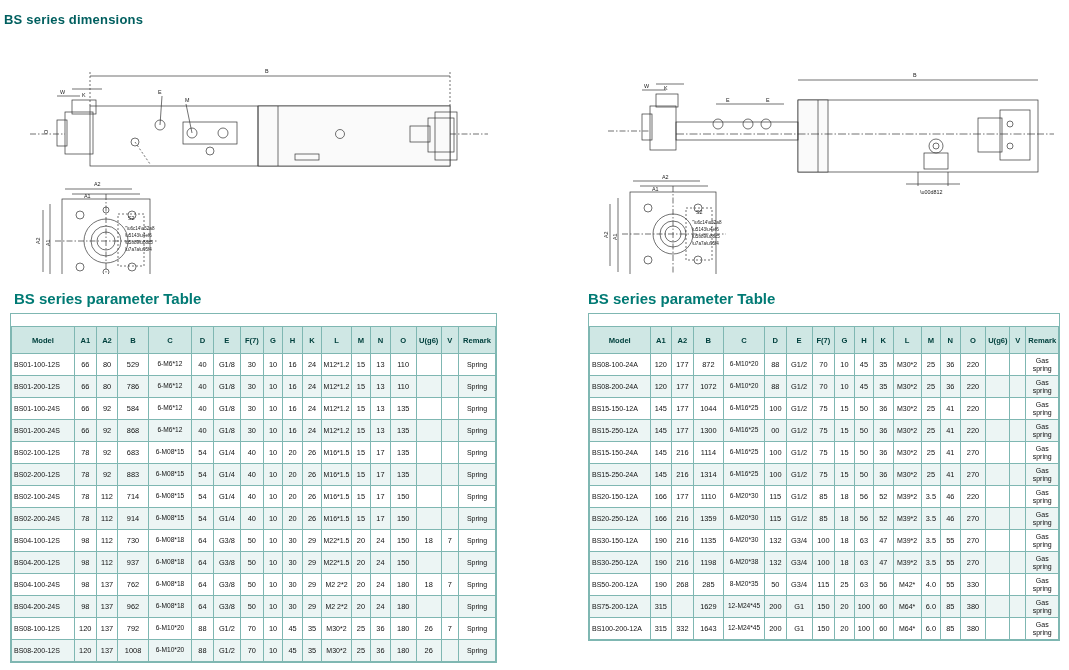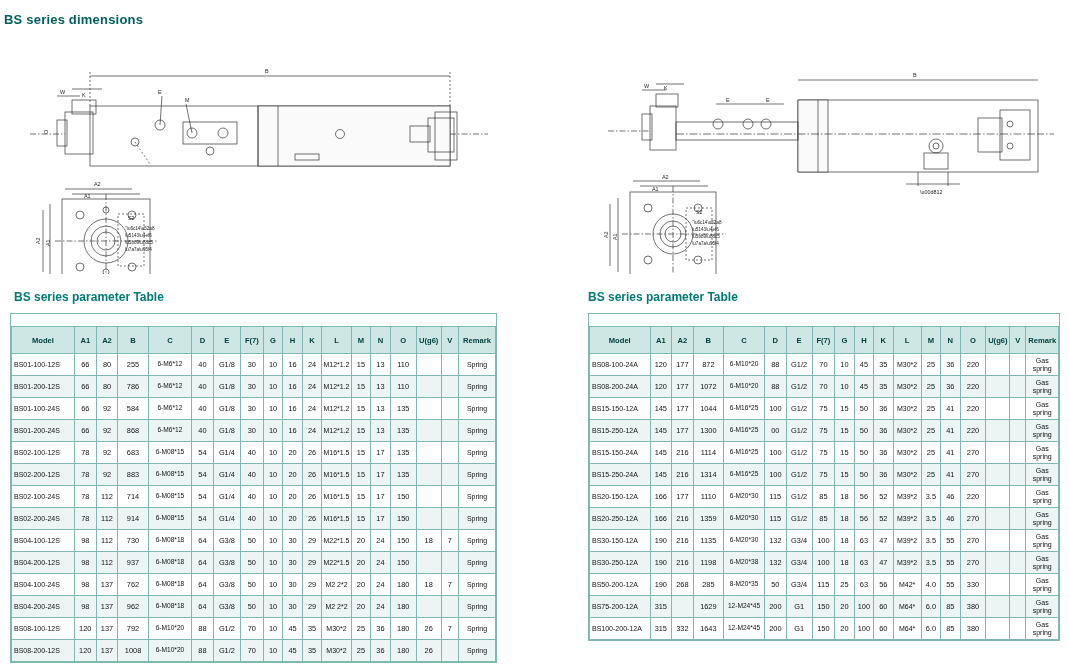--- a/index.html
+++ b/index.html
@@ -19,21 +19,21 @@
   .page-title {
     position: absolute;
     left: 4px;
     top: 12px;
     font-size: 13px;
     font-weight: bold;
     color: #005f5f;
     letter-spacing: 0.2px;
   }
   .section-title {
-    font-size: 12px;
+    font-size: 15px;
     font-weight: bold;
     color: #007a74;
   }
   #drawing-left {
     position: absolute;
     left: 10px;
     top: 34px;
     width: 500px;
     height: 240px;
   }
@@ -331,21 +331,21 @@
           <th>U(g6)</th>
           <th>V</th>
           <th>Remark</th>
         </tr>
     </thead>
     <tbody>
         <tr>
           <td class="model">BS01-100-12S</td>
           <td>66</td>
           <td>80</td>
-          <td>255</td>
+          <td>529</td>
           <td class="c-cell">6-M6*12</td>
           <td>40</td>
           <td>G1/8</td>
           <td>30</td>
           <td>10</td>
           <td>16</td>
           <td>24</td>
           <td class="l-cell">M12*1.2</td>
           <td>15</td>
           <td>13</td>

